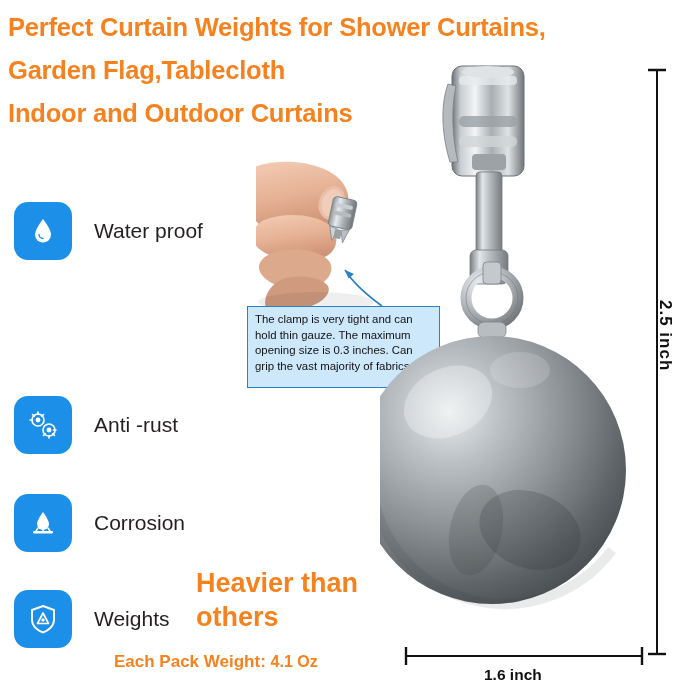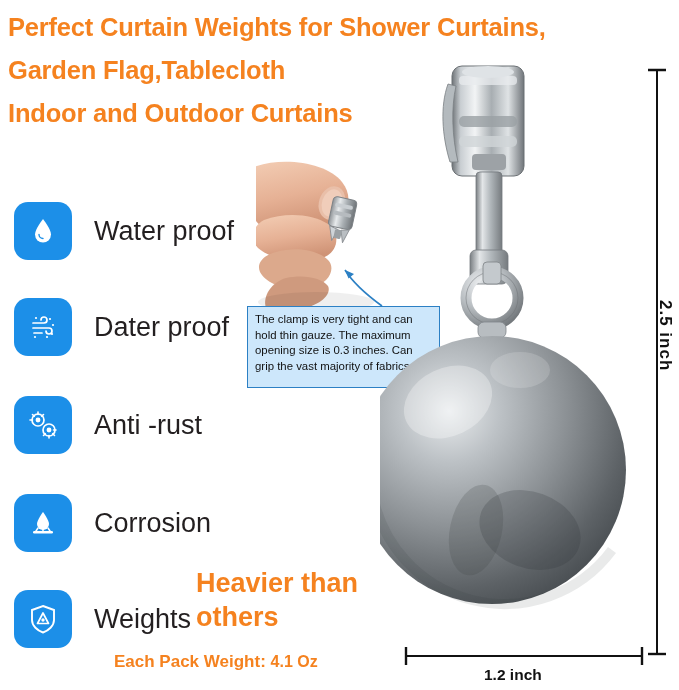--- a/index.html
+++ b/index.html
@@ -48,21 +48,21 @@
     width: 58px;
     height: 58px;
     border-radius: 14px;
     background: #1C8FE8;
     display: flex;
     align-items: center;
     justify-content: center;
     flex: none;
   }
   .feat-label {
-    font-size: 27px;
+    font-size: 21px;
     color: #231f20;
     white-space: nowrap;
   }
 
   
   .callout {
     position: absolute;
     left: 247px;
     top: 306px;
     width: 193px;
@@ -162,40 +162,20 @@
   <div class="feature" style="top:202px;">
     <div class="feat-badge">
       <svg width="34" height="34" viewBox="0 0 34 34" aria-hidden="true">
         <path d="M17 5 C17 5 9 15 9 20.5 A8 8 0 0 0 25 20.5 C25 15 17 5 17 5 Z" fill="#ffffff"></path>
         <path d="M13 20.5 a4 4 0 0 0 4 4" fill="none" stroke="#1C8FE8" stroke-width="1.4" stroke-linecap="round"></path>
       </svg>
     </div>
     <div class="feat-label">Water proof</div>
   </div>
 
-  <div class="feature" style="top:298px;">
-    <div class="feat-badge">
-      <svg width="36" height="36" viewBox="0 0 36 36" aria-hidden="true">
-        <g fill="none" stroke="#ffffff" stroke-width="1.7" stroke-linecap="round">
-          <path d="M8 14 h11 a3 3 0 1 0 -3 -3"></path>
-          <path d="M8 19 h16 a3 3 0 1 1 -3 3"></path>
-          <path d="M9 24 h8"></path>
-        </g>
-        <g fill="#ffffff">
-          <circle cx="11" cy="9" r="1.1"></circle>
-          <circle cx="25" cy="10" r="1.1"></circle>
-          <circle cx="28" cy="16" r="1.1"></circle>
-          <circle cx="10" cy="28" r="1.1"></circle>
-          <circle cx="22" cy="28" r="1.1"></circle>
-          <circle cx="27" cy="25" r="1.1"></circle>
-        </g>
-      </svg>
-    </div>
-    <div class="feat-label">Dater proof</div>
-  </div>
 
   <div class="feature" style="top:396px;">
     <div class="feat-badge">
       <svg width="36" height="36" viewBox="0 0 36 36" aria-hidden="true">
         <g fill="none" stroke="#ffffff" stroke-width="1.7">
           <circle cx="13" cy="13" r="6"></circle>
           <circle cx="24" cy="23" r="6"></circle>
           <circle cx="13" cy="13" r="1.6" fill="#ffffff"></circle>
           <circle cx="24" cy="23" r="1.6" fill="#ffffff"></circle>
         </g>
@@ -352,21 +332,21 @@
     <line x1="2" y1="6" x2="20" y2="6" stroke="#111" stroke-width="2.4"></line>
     <line x1="2" y1="590" x2="20" y2="590" stroke="#111" stroke-width="2.4"></line>
   </svg>
   <div class="dim-v">2.5 inch</div>
 
   <svg style="position:absolute;left:400px;top:646px;" width="248" height="20" viewBox="0 0 248 20">
     <line x1="6" y1="10" x2="242" y2="10" stroke="#111" stroke-width="2"></line>
     <line x1="6" y1="1" x2="6" y2="19" stroke="#111" stroke-width="2.4"></line>
     <line x1="242" y1="1" x2="242" y2="19" stroke="#111" stroke-width="2.4"></line>
   </svg>
-  <div class="dim-h">1.2 inch</div>
+  <div class="dim-h">1.6 inch</div>
 
   <div class="heavier">
     <div>Heavier than</div>
     <div>others</div>
   </div>
 
   <div class="packweight">
     <span>Each Pack Weight:</span>
     <span class="big">4.1 Oz</span>
   </div>

